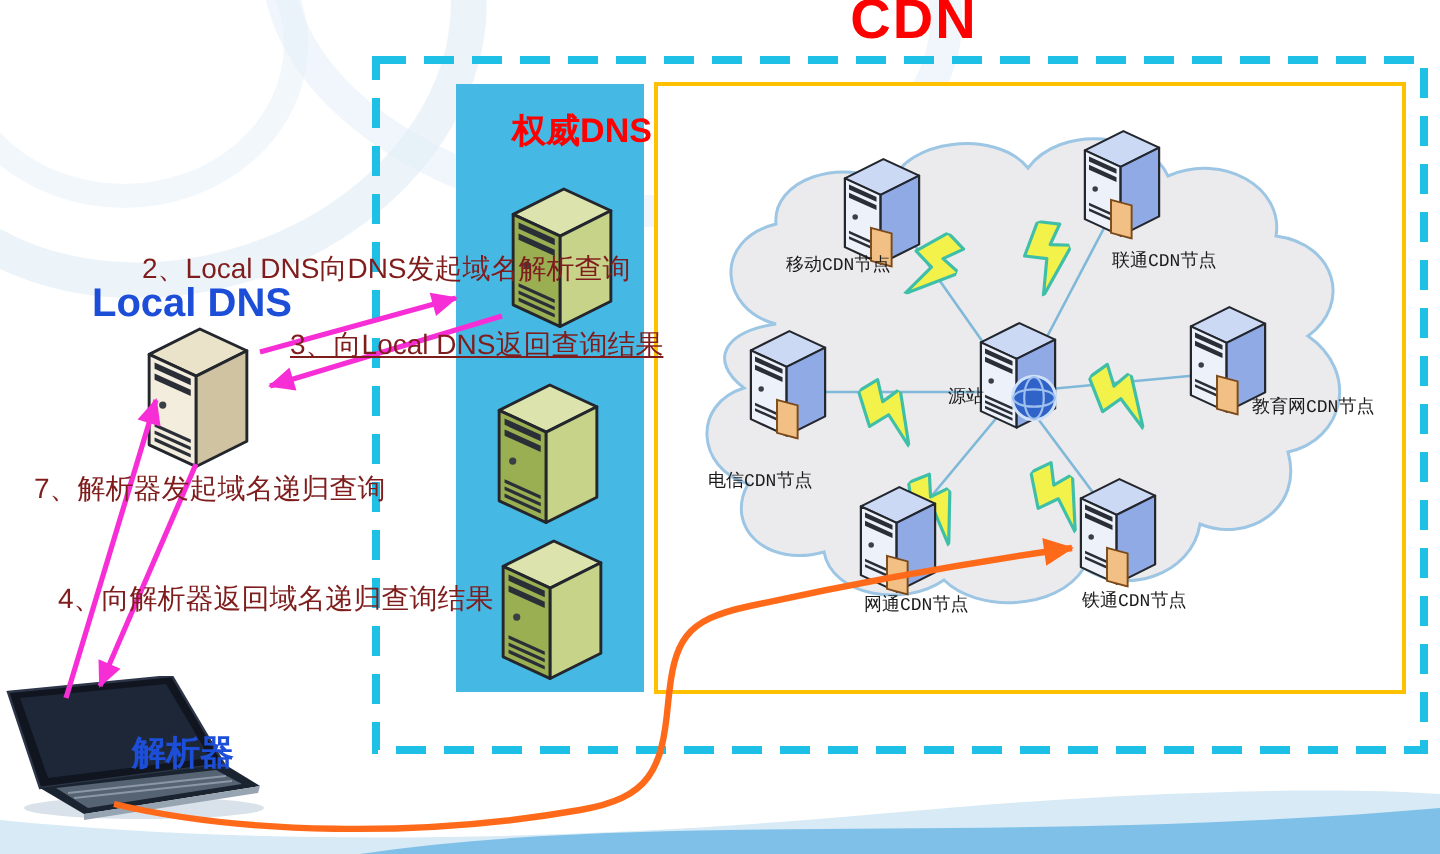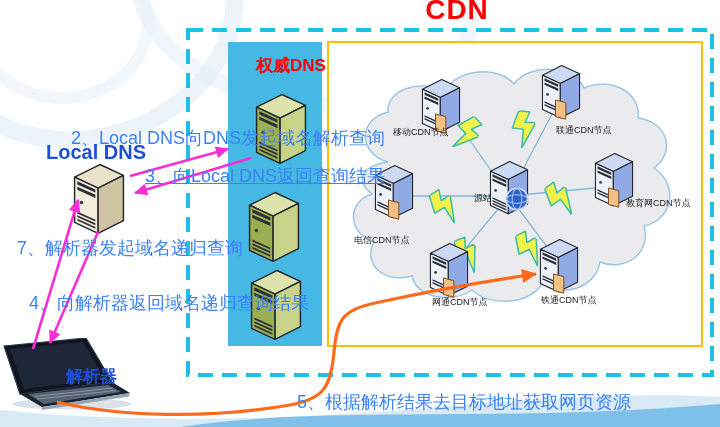--- a/index.html
+++ b/index.html
@@ -20,27 +20,27 @@
                  color:#FF0000;font-weight:bold;font-size:17px;}
   .diagram{z-index:6;}
   .icon{position:absolute;z-index:10;}
   .arrows{z-index:20;pointer-events:none;}
   .label{position:absolute;z-index:30;white-space:nowrap;}
   .title{left:392px;top:-6px;width:130px;text-align:center;color:#FF0000;
          font-size:28px;font-weight:800;letter-spacing:1px;}
   .red-label{color:#1d4ed8;font-weight:bold;}
   .local-dns-label{left:46px;top:141px;font-size:20px;}
   .resolver-label{left:66px;top:365px;font-size:17px;}
-  .step{color:#3b82f6;font-size:18px;}
+  .step{color:#7f1d1d;font-size:14px;}
   .step1{left:17px;top:236px;}
   .step2{left:71px;top:126px;}
   .step3{left:145px;top:164px;text-decoration:underline;}
   .step4{left:29px;top:291px;}
   .step5{left:297px;top:390px;}
-  .node-label{font-family:Liberation Sans, sans-serif;font-size:9px;color:#1a1a1a;}
+  .node-label{font-family:Liberation Mono, monospace;font-size:9px;color:#1a1a1a;}
   
   .srv-green{--c-top:#DCE3AC;--c-front:#9AAE52;--c-side:#C6D389;}
   .srv-blue{--c-top:#CBD9F4;--c-front:#EDF1FA;--c-side:#8FAAE5;}
   .srv-beige{--c-top:#EAE2C9;--c-front:#F3EDDD;--c-side:#CFC3A2;}
   .hidden-defs{position:absolute;width:0;height:0;overflow:hidden;}
 </style>
 </head>
 <body>
 
 <svg class="hidden-defs" aria-hidden="true">
@@ -205,21 +205,20 @@
   </svg>
 
   <div class="label title">CDN</div>
   <div class="label red-label local-dns-label">Local DNS</div>
   <div class="label red-label resolver-label">解析器</div>
 
   <div class="label step step1">7、解析器发起域名递归查询</div>
   <div class="label step step2">2、Local DNS向DNS发起域名解析查询</div>
   <div class="label step step3">3、向Local DNS返回查询结果</div>
   <div class="label step step4">4、向解析器返回域名递归查询结果</div>
-  <div class="label step step5">5、根据解析结果去目标地址获取网页资源</div>
 
   <div class="label node-label" style="left:393px;top:126px">移动CDN节点</div>
   <div class="label node-label" style="left:556px;top:124px">联通CDN节点</div>
   <div class="label node-label" style="left:354px;top:234px">电信CDN节点</div>
   <div class="label node-label" style="left:474px;top:192px">源站</div>
   <div class="label node-label" style="left:626px;top:197px">教育网CDN节点</div>
   <div class="label node-label" style="left:432px;top:296px">网通CDN节点</div>
   <div class="label node-label" style="left:541px;top:294px">铁通CDN节点</div>
 
 </div>

